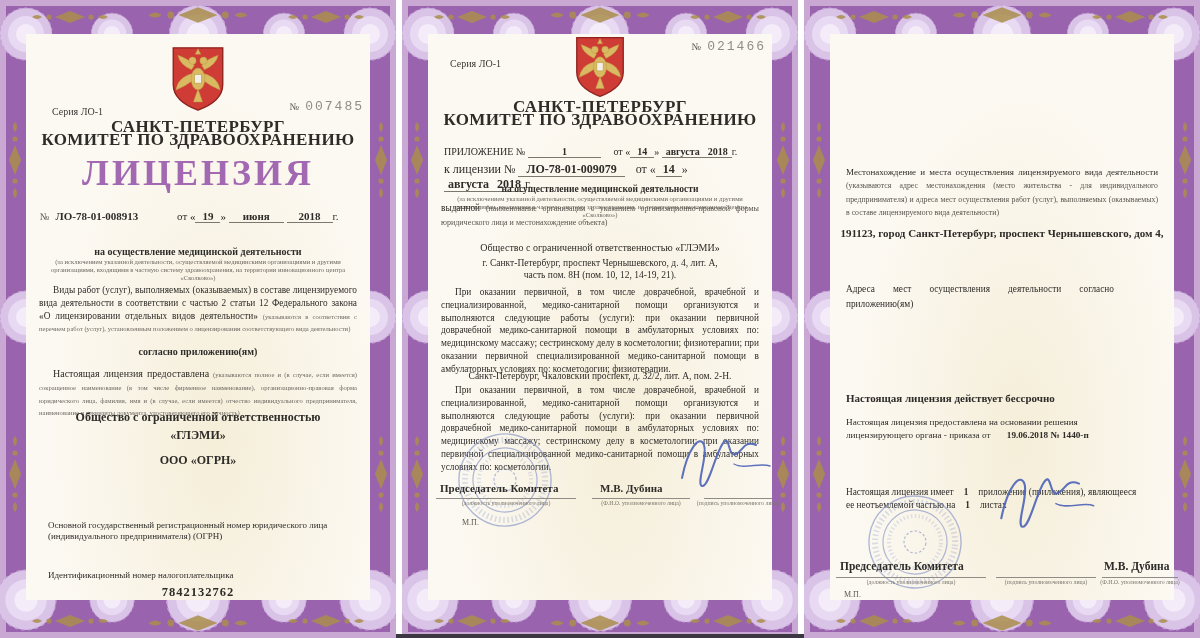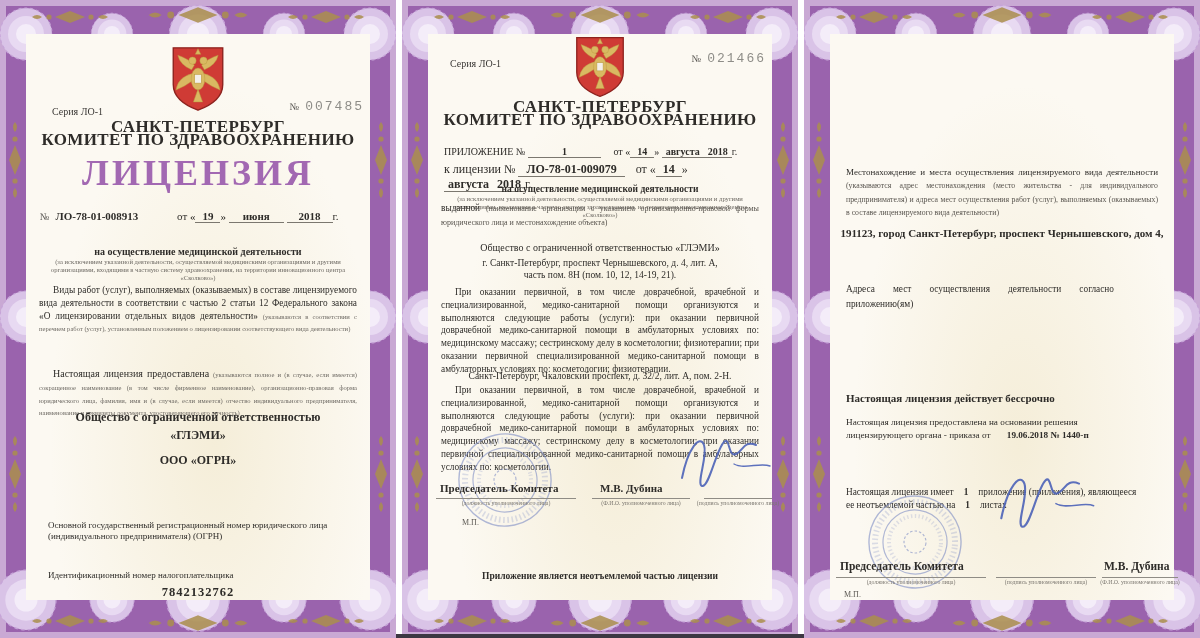--- a/index.html
+++ b/index.html
@@ -133,20 +133,21 @@
         <span style="margin-left:36px">от «</span><span class="b u">19</span><span>»</span>
         <span class="b u" style="padding:0 14px">июня</span>
         <span class="b u" style="padding:0 12px">2018</span><span>г.</span>
       </div>
       <div class="abs ctr h-bold" style="top:212px">на осуществление медицинской деятельности</div>
       <div class="abs tiny ctr" style="top:224px;left:14px;right:14px;text-align:center">(за исключением указанной деятельности, осуществляемой медицинскими организациями и другими организациями, входящими в частную систему здравоохранения, на территории инновационного центра «Сколково»)</div>
       <div class="abs body ind" style="top:250px;left:13px;right:13px">
         <span>Виды работ (услуг), выполняемых (оказываемых) в составе лицензируемого вида деятельности в соответствии с частью 2 статьи 12 Федерального закона «О лицензировании отдельных видов деятельности»</span>
         <span class="tiny">(указываются в соответствии с перечнем работ (услуг), установленным положением о лицензировании соответствующего вида деятельности)</span>
       </div>
+      <div class="abs ctr h-bold" style="top:312px">согласно приложению(ям)</div>
       <div class="abs body ind" style="top:334px;left:13px;right:13px">
         <span style="font-size:10px">Настоящая лицензия предоставлена</span>
         <span class="tiny">(указываются полное и (в случае, если имеется) сокращенное наименование (в том числе фирменное наименование), организационно-правовая форма юридического лица, фамилия, имя и (в случае, если имеется) отчество индивидуального предпринимателя, наименование и реквизиты документа, удостоверяющего его личность)</span>
       </div>
       <div class="abs ctr orgline" style="top:394px">«ГЛЭМИ»</div>
       <div class="abs ctr orgline" style="top:376px">Общество с ограниченной ответственностью</div>
       <div class="abs ctr orgline" style="top:419px">ООО «ОГРН»</div>
       <div class="abs small-label" style="top:486px;left:22px;right:16px">Основной государственный регистрационный номер юридического лица (индивидуального предпринимателя) (ОГРН)</div>
       <div class="abs small-label" style="top:536px;left:22px">Идентификационный номер налогоплательщика</div>
       <div class="abs ctr num" style="top:551px">7842132762</div>
@@ -180,21 +181,21 @@
         <use href="#orn" transform="translate(15,474) rotate(90)"></use>
       <use href="#orn" transform="translate(381,160) rotate(90)"></use>
         <use href="#orn" transform="translate(381,474) rotate(90)"></use>
     <path d="M26,34 L32.88,42 L39.76,34 L46.64,42 L53.519999999999996,34 L60.4,42 L67.28,34 L74.16,42 L81.04,34 L87.91999999999999,42 L94.8,34 L101.67999999999999,42 L108.56,34 L115.44,42 L122.32000000000001,34 L129.2,42 L136.07999999999998,34 L142.95999999999998,42 L149.83999999999997,34 L156.72,42 L163.6,34 L170.48,42 L177.35999999999999,34 L184.23999999999998,42 L191.11999999999998,34 L198,42 L204.88,34 L211.76,42 L218.64,34 L225.51999999999998,42 L232.39999999999998,34 L239.28,42 L246.16,34 L253.04,42 L259.92,34 L266.79999999999995,42 L273.67999999999995,34 L280.56,42 L287.44,34 L294.32,42 L301.2,34 L308.08,42 L314.96,34 L321.84,42 L328.71999999999997,34 L335.59999999999997,42 L342.47999999999996,34 L349.36,42 L356.24,34 L363.12,42 L370,34 Z" fill="#9a63ad"></path>
         <path d="M26,600 L32.88,592 L39.76,600 L46.64,592 L53.519999999999996,600 L60.4,592 L67.28,600 L74.16,592 L81.04,600 L87.91999999999999,592 L94.8,600 L101.67999999999999,592 L108.56,600 L115.44,592 L122.32000000000001,600 L129.2,592 L136.07999999999998,600 L142.95999999999998,592 L149.83999999999997,600 L156.72,592 L163.6,600 L170.48,592 L177.35999999999999,600 L184.23999999999998,592 L191.11999999999998,600 L198,592 L204.88,600 L211.76,592 L218.64,600 L225.51999999999998,592 L232.39999999999998,600 L239.28,592 L246.16,600 L253.04,592 L259.92,600 L266.79999999999995,592 L273.67999999999995,600 L280.56,592 L287.44,600 L294.32,592 L301.2,600 L308.08,592 L314.96,600 L321.84,592 L328.71999999999997,600 L335.59999999999997,592 L342.47999999999996,600 L349.36,592 L356.24,600 L363.12,592 L370,600 Z" fill="#9a63ad"></path>
         <path d="M26,34 L34,41.075 L26,48.15 L34,55.225 L26,62.3 L34,69.375 L26,76.45 L34,83.525 L26,90.60000000000001 L34,97.675 L26,104.75 L34,111.825 L26,118.9 L34,125.97500000000001 L26,133.05 L34,140.125 L26,147.20000000000002 L34,154.27499999999998 L26,161.35 L34,168.425 L26,175.50000000000003 L34,182.575 L26,189.65 L34,196.725 L26,203.8 L34,210.875 L26,217.95000000000002 L34,225.025 L26,232.10000000000002 L34,239.17499999999998 L26,246.25 L34,253.325 L26,260.4 L34,267.47499999999997 L26,274.54999999999995 L34,281.625 L26,288.7 L34,295.77500000000003 L26,302.85 L34,309.925 L26,317 L34,324.075 L26,331.15 L34,338.225 L26,345.3 L34,352.375 L26,359.45 L34,366.525 L26,373.59999999999997 L34,380.675 L26,387.75 L34,394.825 L26,401.9 L34,408.975 L26,416.05 L34,423.125 L26,430.2 L34,437.275 L26,444.34999999999997 L34,451.425 L26,458.5 L34,465.575 L26,472.65 L34,479.725 L26,486.8 L34,493.875 L26,500.95 L34,508.025 L26,515.1 L34,522.1750000000001 L26,529.25 L34,536.325 L26,543.4 L34,550.4750000000001 L26,557.5500000000001 L34,564.6250000000001 L26,571.7 L34,578.7750000000001 L26,585.85 L34,592.9250000000001 L26,600 Z" fill="#9a63ad"></path>
         <path d="M370,34 L362,41.075 L370,48.15 L362,55.225 L370,62.3 L362,69.375 L370,76.45 L362,83.525 L370,90.60000000000001 L362,97.675 L370,104.75 L362,111.825 L370,118.9 L362,125.97500000000001 L370,133.05 L362,140.125 L370,147.20000000000002 L362,154.27499999999998 L370,161.35 L362,168.425 L370,175.50000000000003 L362,182.575 L370,189.65 L362,196.725 L370,203.8 L362,210.875 L370,217.95000000000002 L362,225.025 L370,232.10000000000002 L362,239.17499999999998 L370,246.25 L362,253.325 L370,260.4 L362,267.47499999999997 L370,274.54999999999995 L362,281.625 L370,288.7 L362,295.77500000000003 L370,302.85 L362,309.925 L370,317 L362,324.075 L370,331.15 L362,338.225 L370,345.3 L362,352.375 L370,359.45 L362,366.525 L370,373.59999999999997 L362,380.675 L370,387.75 L362,394.825 L370,401.9 L362,408.975 L370,416.05 L362,423.125 L370,430.2 L362,437.275 L370,444.34999999999997 L362,451.425 L370,458.5 L362,465.575 L370,472.65 L362,479.725 L370,486.8 L362,493.875 L370,500.95 L362,508.025 L370,515.1 L362,522.1750000000001 L370,529.25 L362,536.325 L370,543.4 L362,550.4750000000001 L370,557.5500000000001 L362,564.6250000000001 L370,571.7 L362,578.7750000000001 L370,585.85 L362,592.9250000000001 L370,600 Z" fill="#9a63ad"></path>
       </svg>
     <div class="paper">
       <div class="abs series" style="left:22px;top:24px">Серия ЛО-1</div>
-      <div class="abs" style="right:6px;top:14px">
+      <div class="abs" style="right:6px;top:2px">
         <span class="nosign">№</span><span class="formnum">021466</span>
       </div>
       <svg class="abs" style="left:146px;top:2px" width="52" height="62" viewBox="0 0 60 72">
           <use href="#emblem-g"></use>
         </svg>
       <div class="abs ctr cityline" style="top:66px">САНКТ-ПЕТЕРБУРГ</div>
       <div class="abs ctr cityline" style="top:79px">КОМИТЕТ ПО ЗДРАВООХРАНЕНИЮ</div>
       <div class="abs licline" style="left:16px;top:112px;right:6px;font-size:10px">
         <span class="b" style="font-weight:normal">ПРИЛОЖЕНИЕ №</span>
         <span class="b u" style="padding:0 34px">1</span>
@@ -227,21 +228,20 @@
         </svg>
       <div class="abs signame" style="left:12px;top:448px">Председатель Комитета</div>
       <div class="abs sigline" style="left:8px;top:464px;width:140px"></div>
       <div class="abs cap" style="left:4px;top:466px;width:148px">(должность уполномоченного лица)</div>
       <div class="abs signame" style="left:172px;top:448px">М.В. Дубина</div>
       <div class="abs sigline" style="left:164px;top:464px;width:98px"></div>
       <div class="abs cap" style="left:158px;top:466px;width:110px">(Ф.И.О. уполномоченного лица)</div>
       <div class="abs sigline" style="left:276px;top:464px;width:68px"></div>
       <div class="abs cap" style="left:262px;top:466px;width:96px">(подпись уполномоченного лица)</div>
       <div class="abs mp" style="left:34px;top:484px">М.П.</div>
-      <div class="abs ctr h-bold" style="top:537px;font-size:9.5px">Приложение является неотъемлемой частью лицензии</div>
     </div>
   </div>
 
   <div class="doc" id="doc3">
     <svg class="frame" width="396" height="638" viewBox="0 0 396 638">
       <rect width="396" height="638" fill="#c9a9d4"></rect>
       <rect x="6" y="6" width="384" height="626" fill="#9a63ad"></rect>
       <rect x="26" y="34" width="344" height="566" fill="#fcf9f2"></rect>
       <use href="#fan" transform="translate(26,34)"></use>
         <use href="#fan" transform="translate(370,34)"></use>

